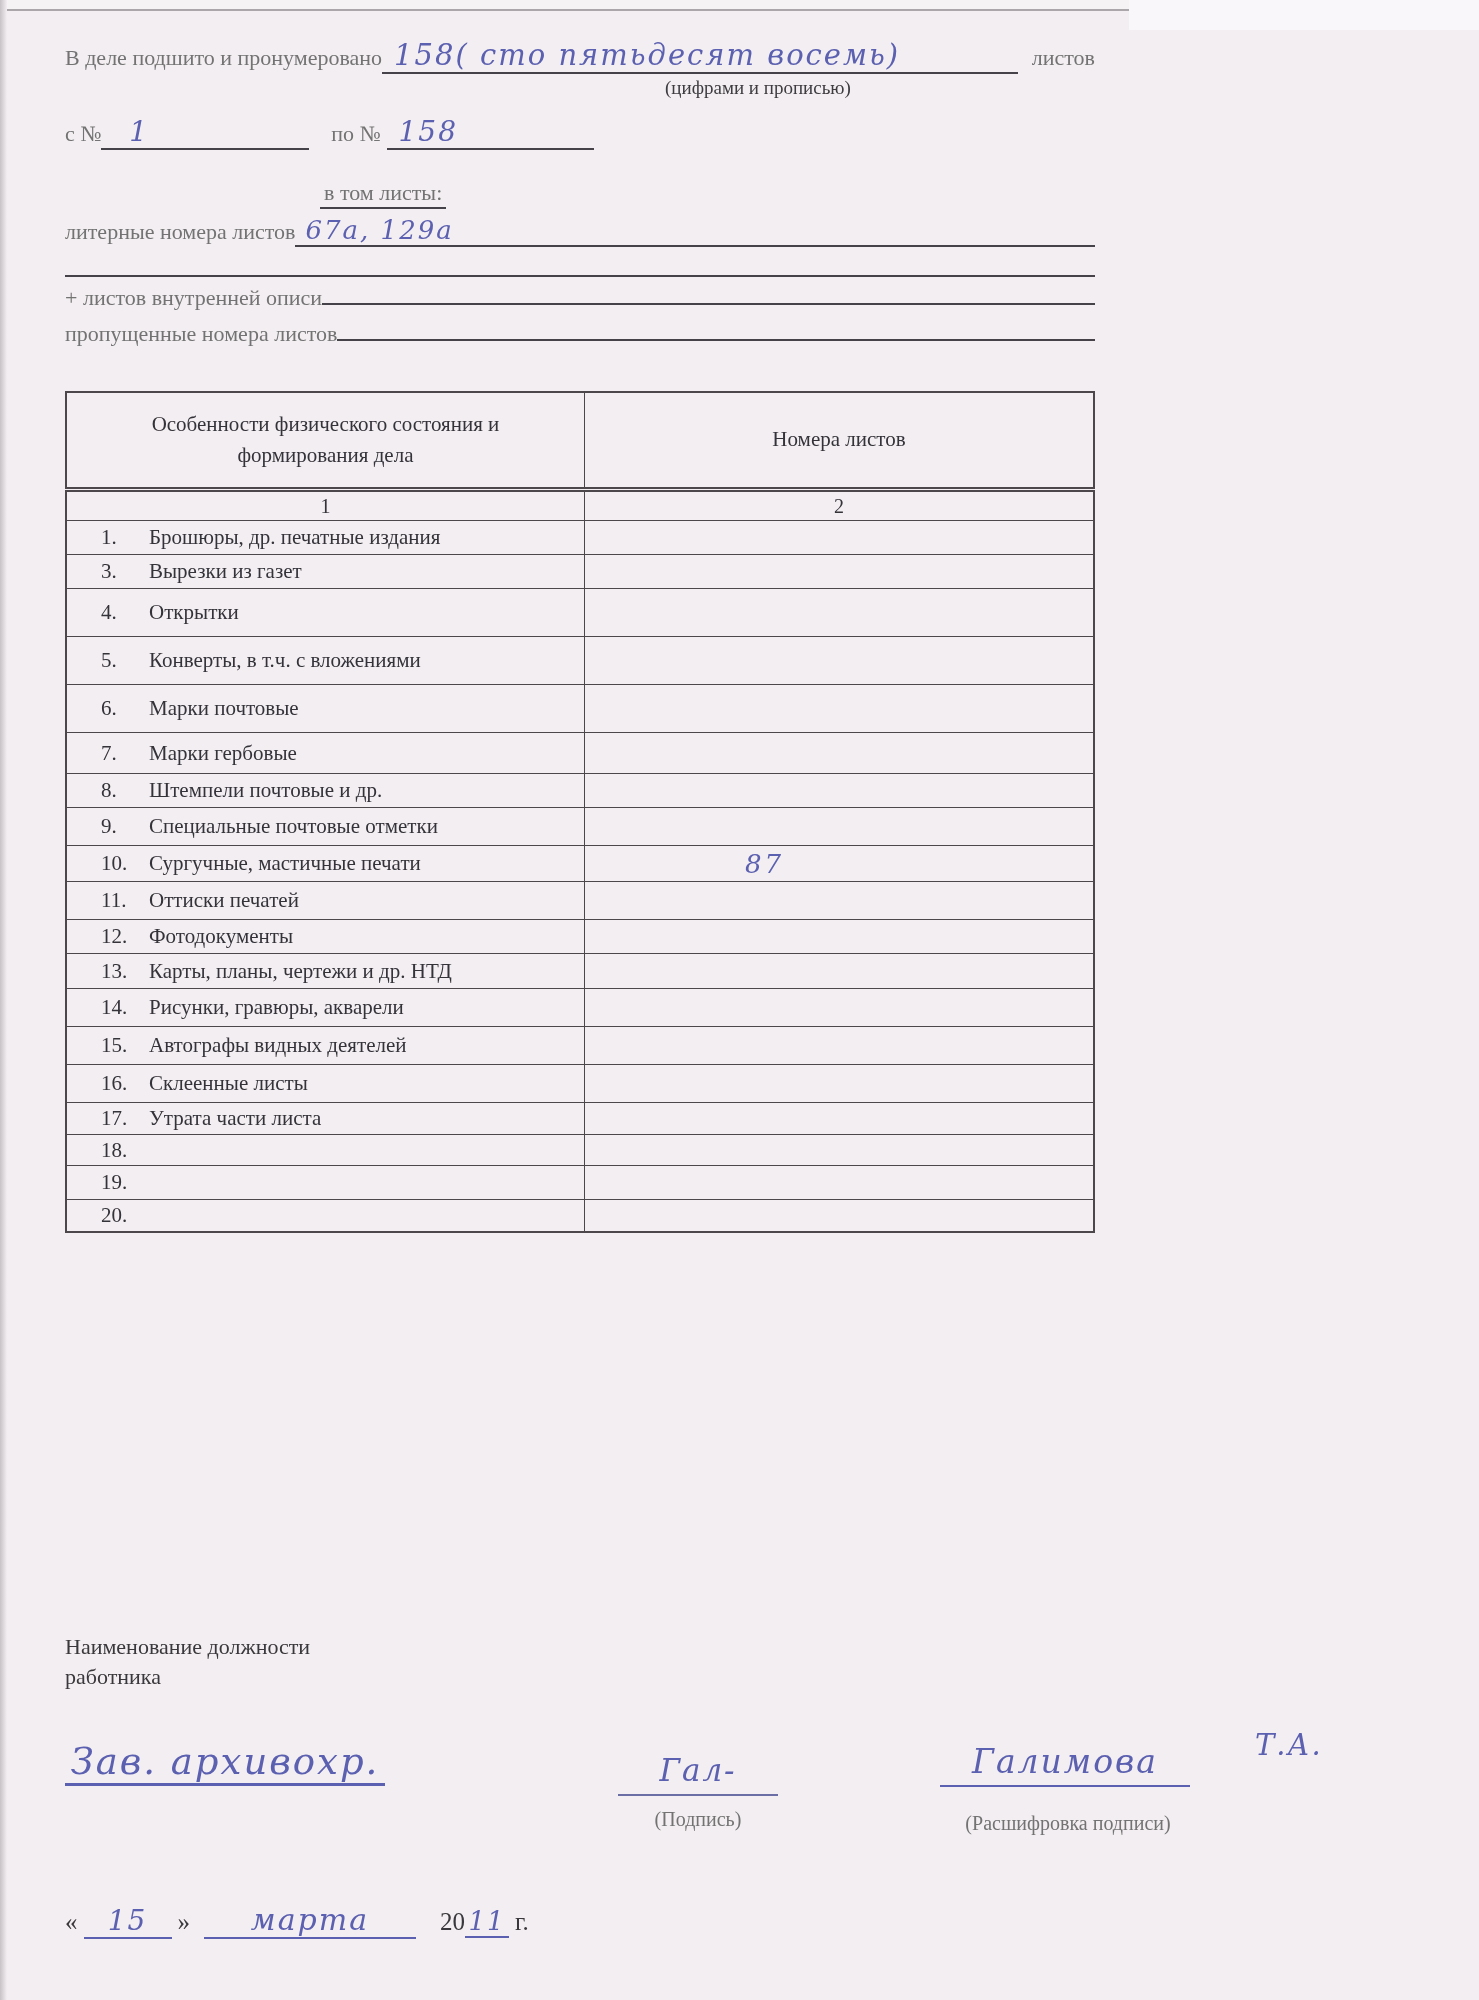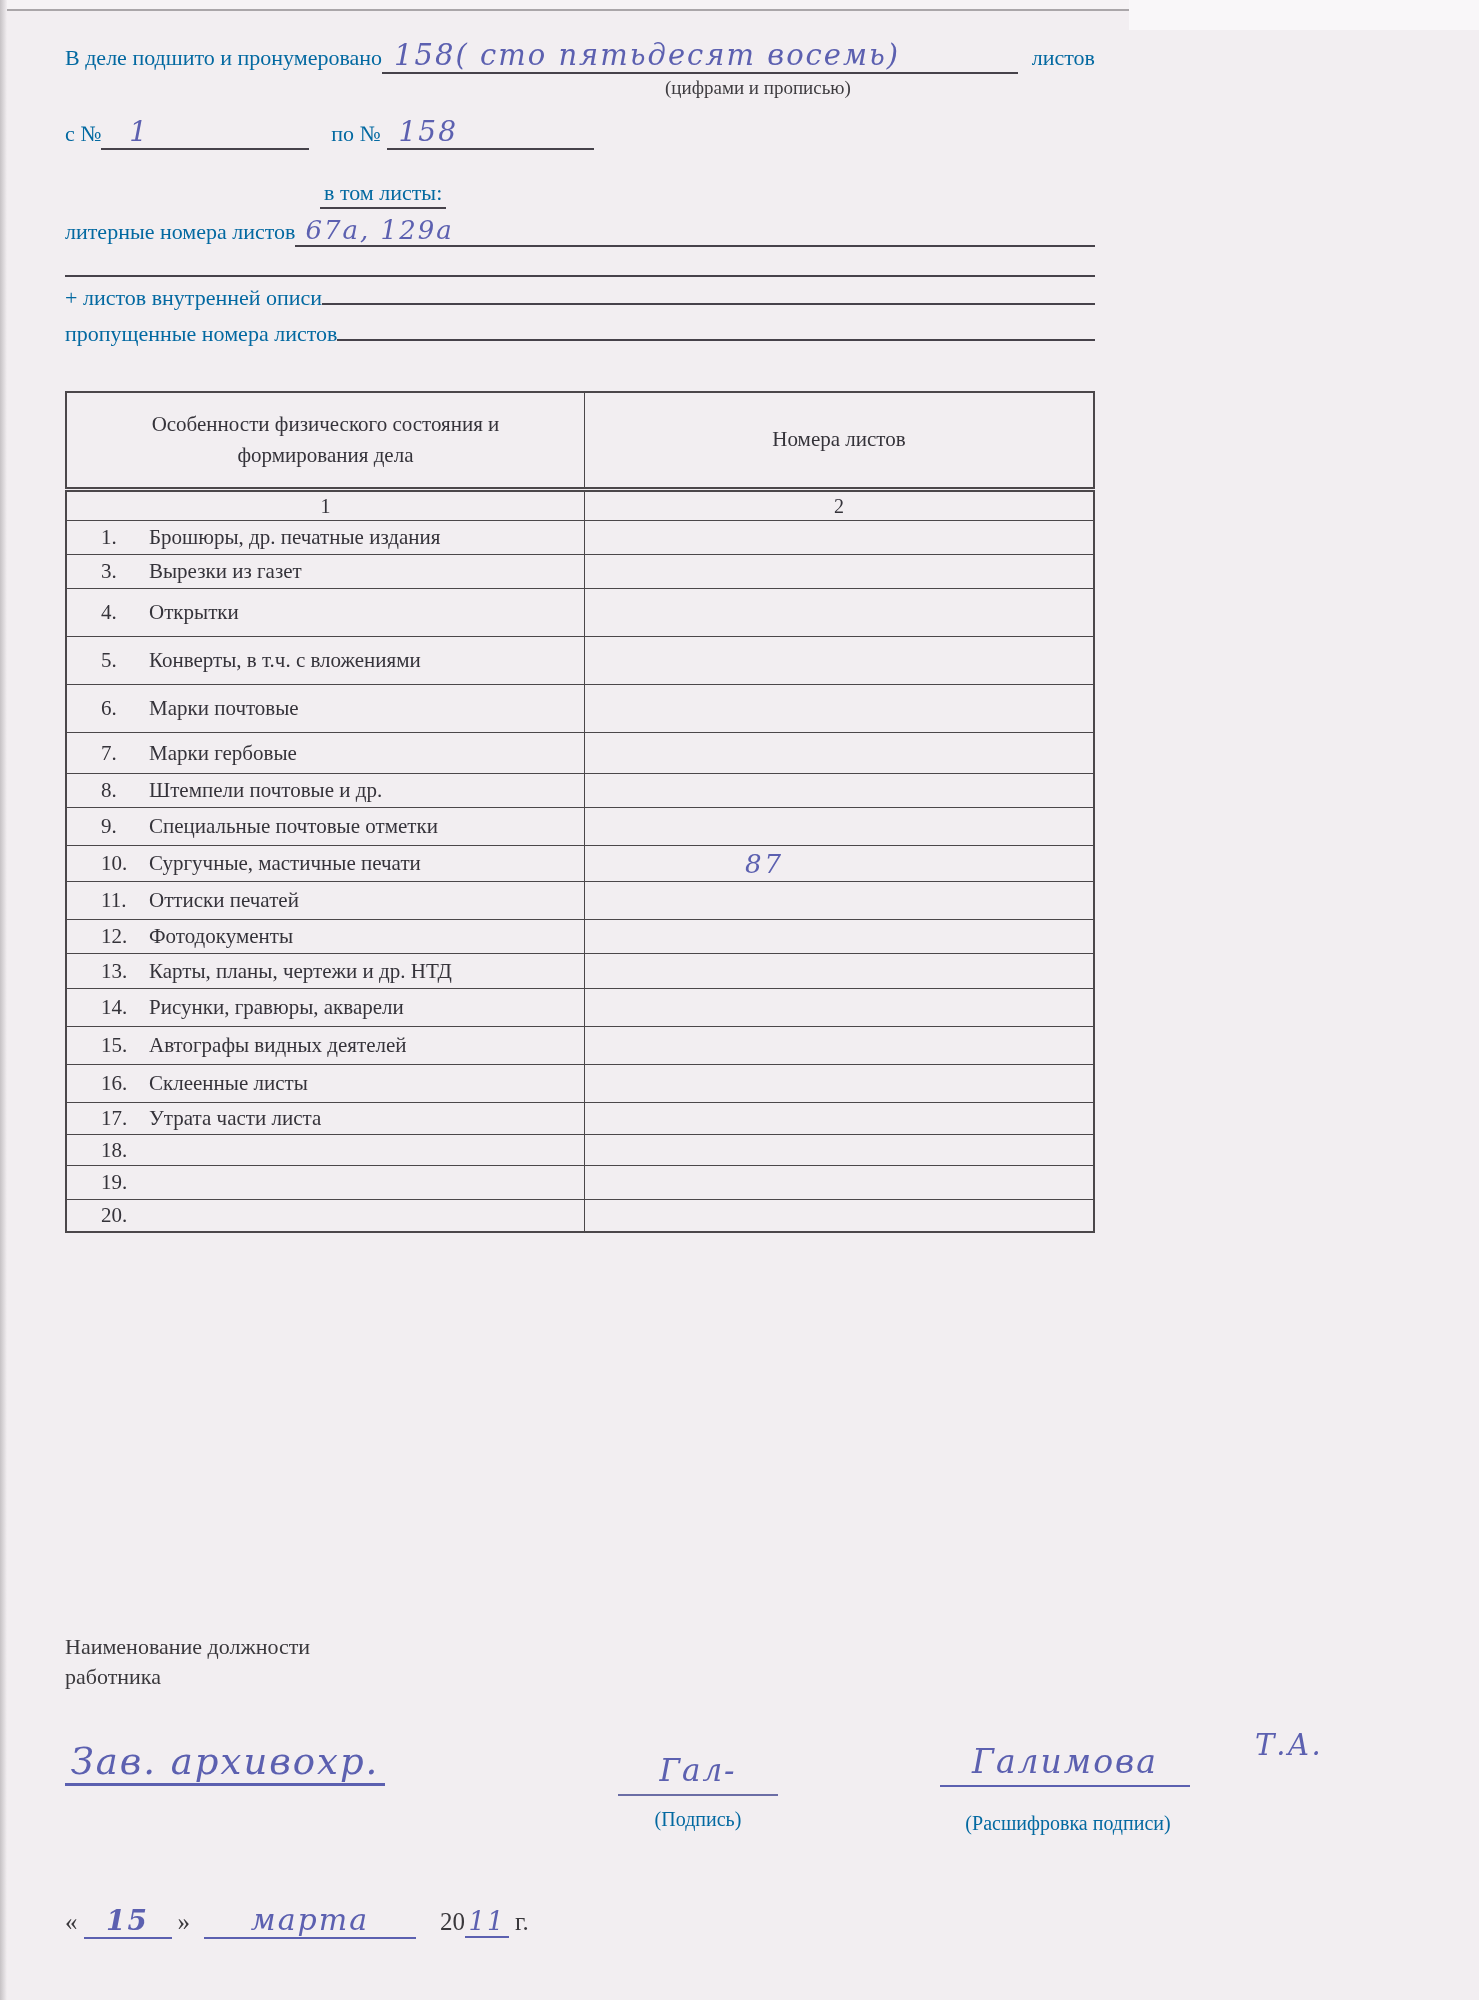--- a/index.html
+++ b/index.html
@@ -5,21 +5,21 @@
   html,body{margin:0;padding:0;}
   body{background:#e8e4e7;font-family:"Liberation Serif", serif;}
   .page{position:relative;width:1479px;height:2000px;background:#f2eef1;overflow:hidden;color:#3a383c;}
   
   .scan-top{position:absolute;top:0;left:0;right:0;height:9px;background:#f6f3f5;border-bottom:2px solid #aaa6a9;}
   .scan-left{position:absolute;top:0;left:0;bottom:0;width:7px;background:linear-gradient(to right,#c6c2c5,#f2eef1);}
   .scan-top-right{position:absolute;top:0;right:0;width:350px;height:30px;background:#f9f7f9;}
 
   .content{position:absolute;top:24px;left:65px;width:1030px;}
 
-  .printed{font-size:22px;color:#0369a1;}
+  .printed{font-size:22px;color:#737373;}
   .hand{font-family:"DejaVu Serif", serif;font-style:italic;color:#5c60b0;letter-spacing:2px;}
   .fline{display:flex;align-items:baseline;}
   .blank{border-bottom:2px solid #46424a;}
   .grow{flex:1;}
 
   .row1{margin-top:14px;}
   .row1 .val{font-size:29px;padding-left:12px;white-space:nowrap;}
   .row1 .suffix{margin-left:14px;}
   .hint{font-size:19px;margin-left:600px;margin-top:3px;color:#3e3c40;}
 
@@ -62,21 +62,21 @@
   
   .pos-label{position:absolute;top:1632px;left:65px;width:300px;font-size:22px;line-height:1.35;}
   .pos-value{position:absolute;top:1740px;left:65px;width:320px;font-size:37px;text-align:center;border-bottom:3px solid #5c60b0;white-space:nowrap;}
   .sig-value{position:absolute;top:1752px;left:618px;width:160px;font-size:31px;text-align:center;border-bottom:2.5px solid #6b6da5;padding-bottom:6px;}
   .sig-caption{position:absolute;top:1808px;left:608px;width:180px;font-size:20px;text-align:center;}
   .name-value{position:absolute;top:1742px;left:940px;width:250px;font-size:33px;text-align:center;border-bottom:2.5px solid #5c60b0;padding-bottom:4px;white-space:nowrap;}
   .initials-value{position:absolute;top:1728px;left:1255px;font-size:29px;}
   .name-caption{position:absolute;top:1812px;left:918px;width:300px;font-size:20px;text-align:center;}
 
   .date-line{position:absolute;top:1902px;left:65px;display:flex;align-items:baseline;font-size:25px;}
-  .date-line .dayblank{width:88px;text-align:center;border-bottom:2.5px solid #5c60b0;font-weight:bold;}
+  .date-line .dayblank{width:88px;text-align:center;border-bottom:2.5px solid #5c60b0;}
   .date-line .monthblank{width:212px;text-align:center;border-bottom:2.5px solid #5c60b0;margin-left:14px;}
   .date-line .yearblank{width:44px;text-align:center;border-bottom:2.5px solid #5c60b0;}
   .date-line .hand-day{font-size:28px;}
   .date-line .hand-month{font-size:30px;white-space:nowrap;}
   .date-line .hand-year{font-size:26px;}
   .date-line .yr-prefix{margin-left:24px;}
   .date-line .g-suffix{margin-left:6px;}
   .date-line .q{margin-right:6px;}
   .date-line .q2{margin-left:6px;}
 </style>

